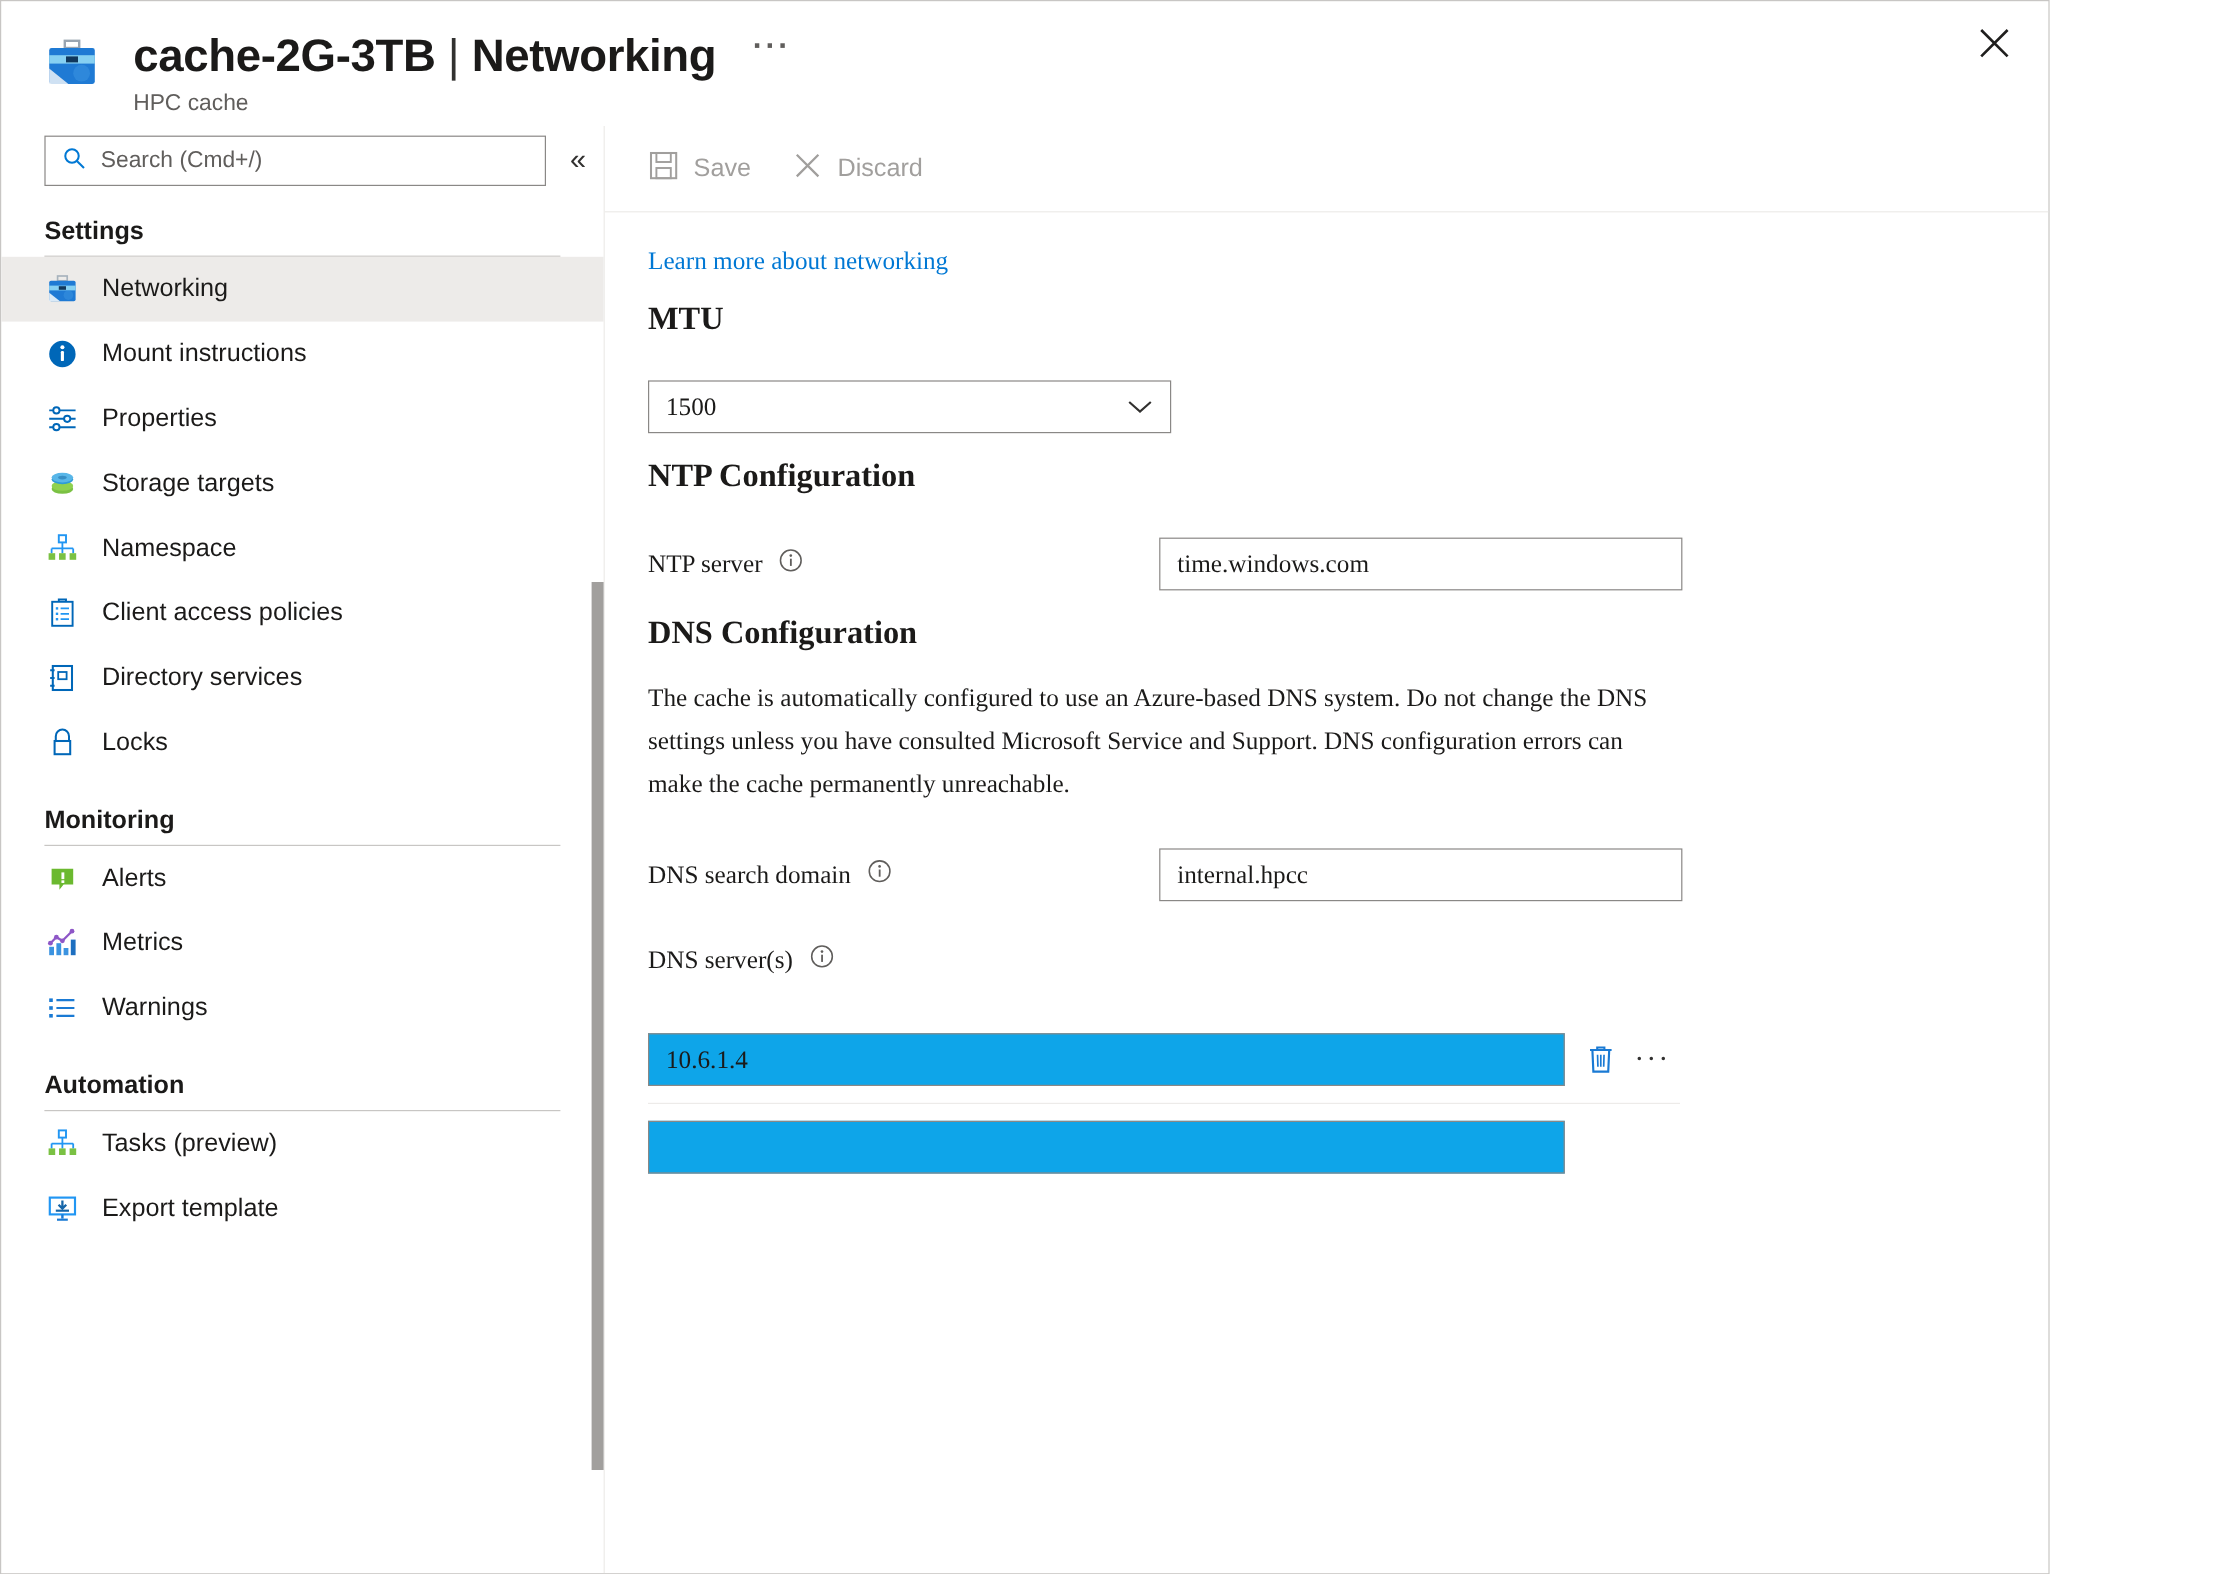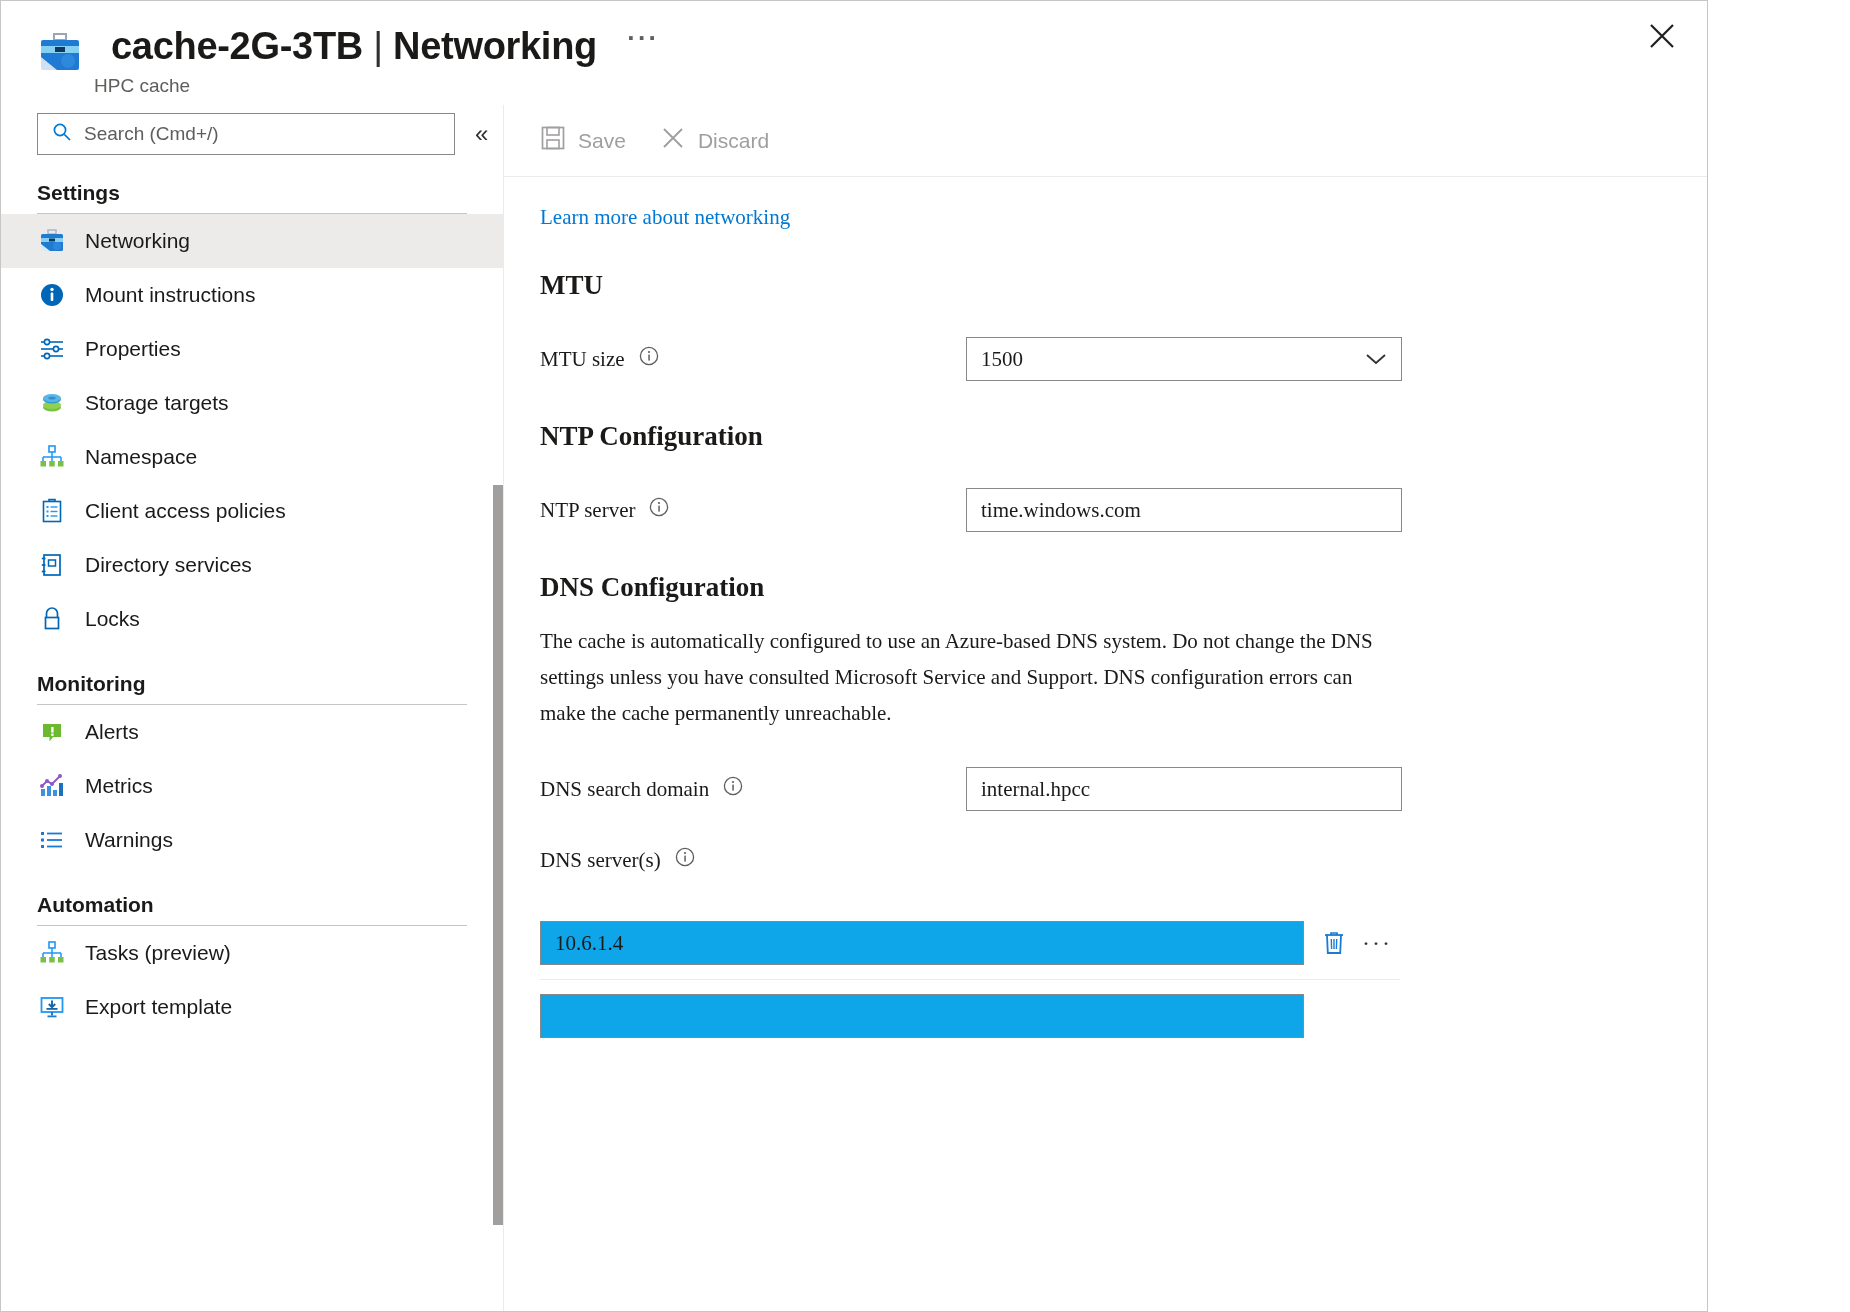--- a/index.html
+++ b/index.html
@@ -42,21 +42,21 @@
   .hdr-ellipsis {
     display: inline-block;
     margin-left: 20px;
     font-size: 26px;
     color: #605e5c;
     vertical-align: 12px;
     letter-spacing: 2px;
     cursor: pointer;
   }
   .hdr-sub {
-    margin-left: 57px;
+    margin-left: 74px;
     margin-top: 6px;
     font-size: 19px;
     color: #605e5c;
     line-height: 22px;
   }
   .close-btn {
     position: absolute; right: 22px; top: 14px;
     width: 46px; height: 46px;
     display: flex; align-items: center; justify-content: center;
     cursor: pointer;
@@ -173,21 +173,21 @@
     display: inline-block;
     margin-top: 28px;
     font-size: 21px;
     color: #0078d4;
     cursor: pointer;
   }
   .sec-title {
     font-size: 27px;
     font-weight: 700;
     color: #1b1a19;
-    margin-top: 40px;
+    margin-top: 20px;
   }
   .form-row {
     display: flex;
     align-items: center;
     margin-top: 36px;
   }
   .form-label {
     width: 426px;
     flex: 0 0 426px;
     display: flex; align-items: center; gap: 14px;
@@ -511,30 +511,20 @@
         </div>
       </div>
 
       <div class="content">
 
         <a class="learn-link">Learn more about networking</a>
 
         
         <div class="sec-title">MTU</div>
         <div class="form-row">
-          <div class="form-label">
-            <span>MTU size</span>
-            <span class="info-ico">
-              <svg width="20" height="20" viewBox="0 0 20 20">
-                <circle cx="10" cy="10" r="8.6" fill="none" stroke="#605e5c" stroke-width="1.3"></circle>
-                <rect x="9.3" y="8.6" width="1.5" height="6" fill="#605e5c"></rect>
-                <circle cx="10" cy="6" r="1.1" fill="#605e5c"></circle>
-              </svg>
-            </span>
-          </div>
           <div class="field select">
             <span class="val">1500</span>
             <span>
               <svg width="22" height="14" viewBox="0 0 22 14">
                 <path d="M2 3 L11 11 L20 3" fill="none" stroke="#323130" stroke-width="1.8"></path>
               </svg>
             </span>
           </div>
         </div>
 

